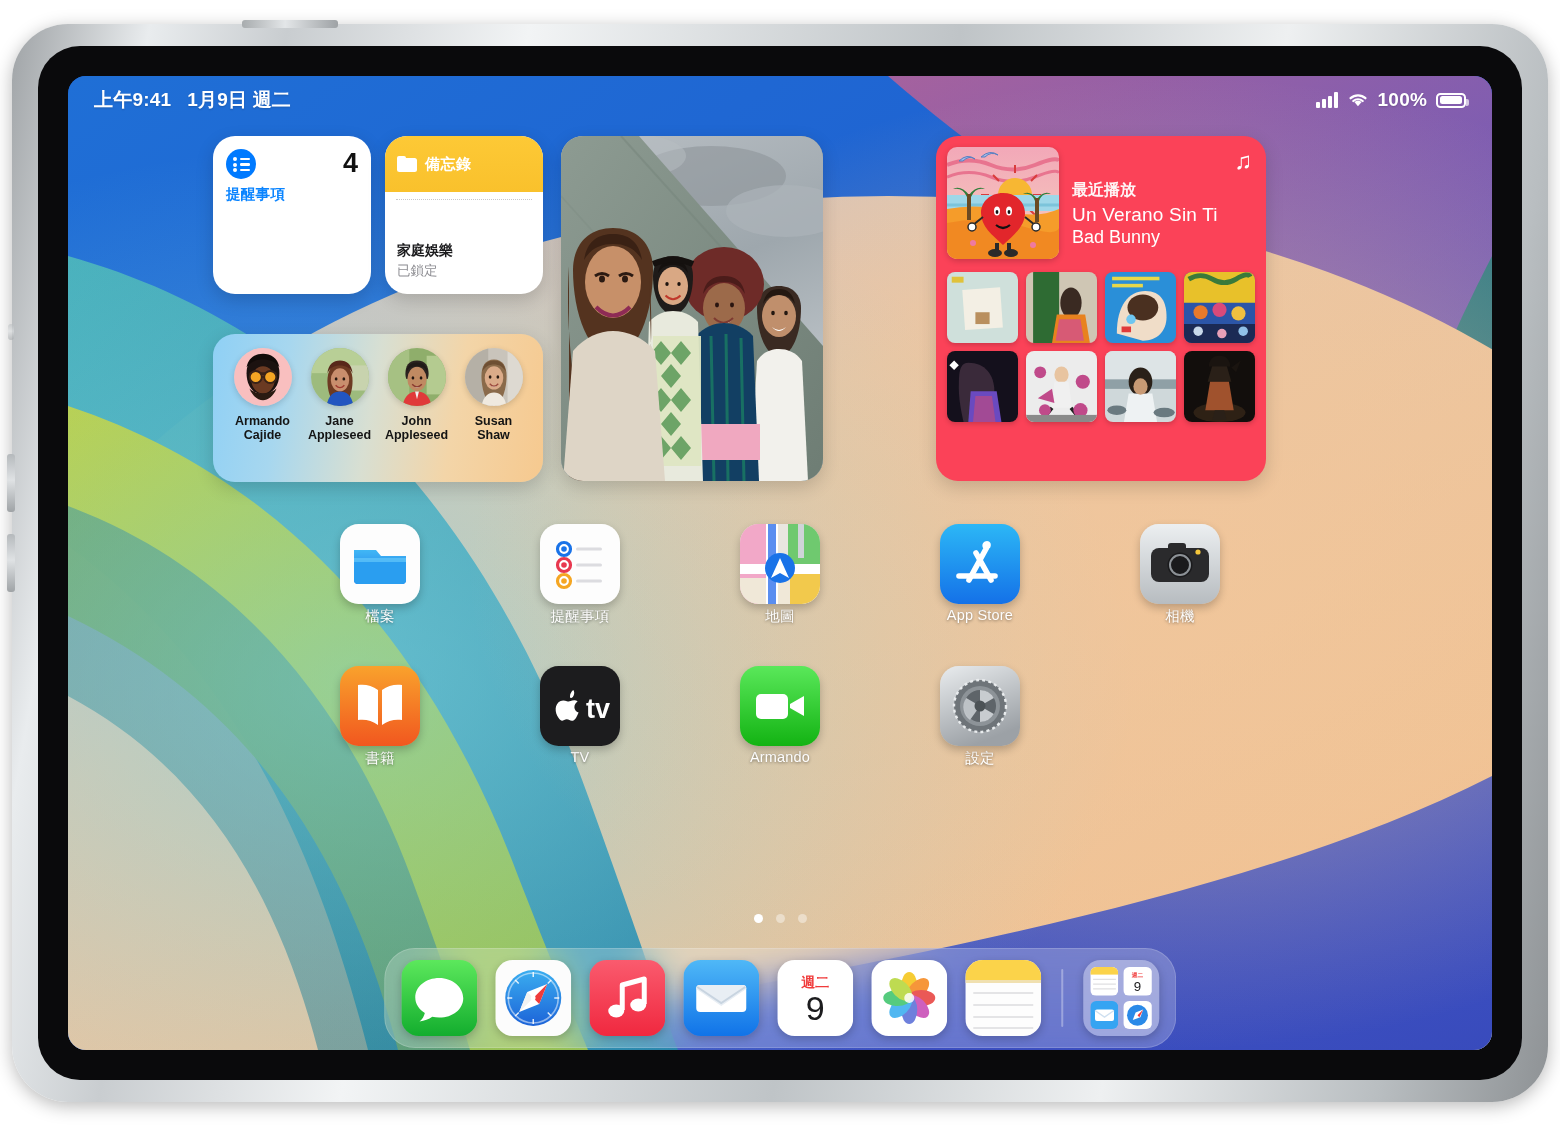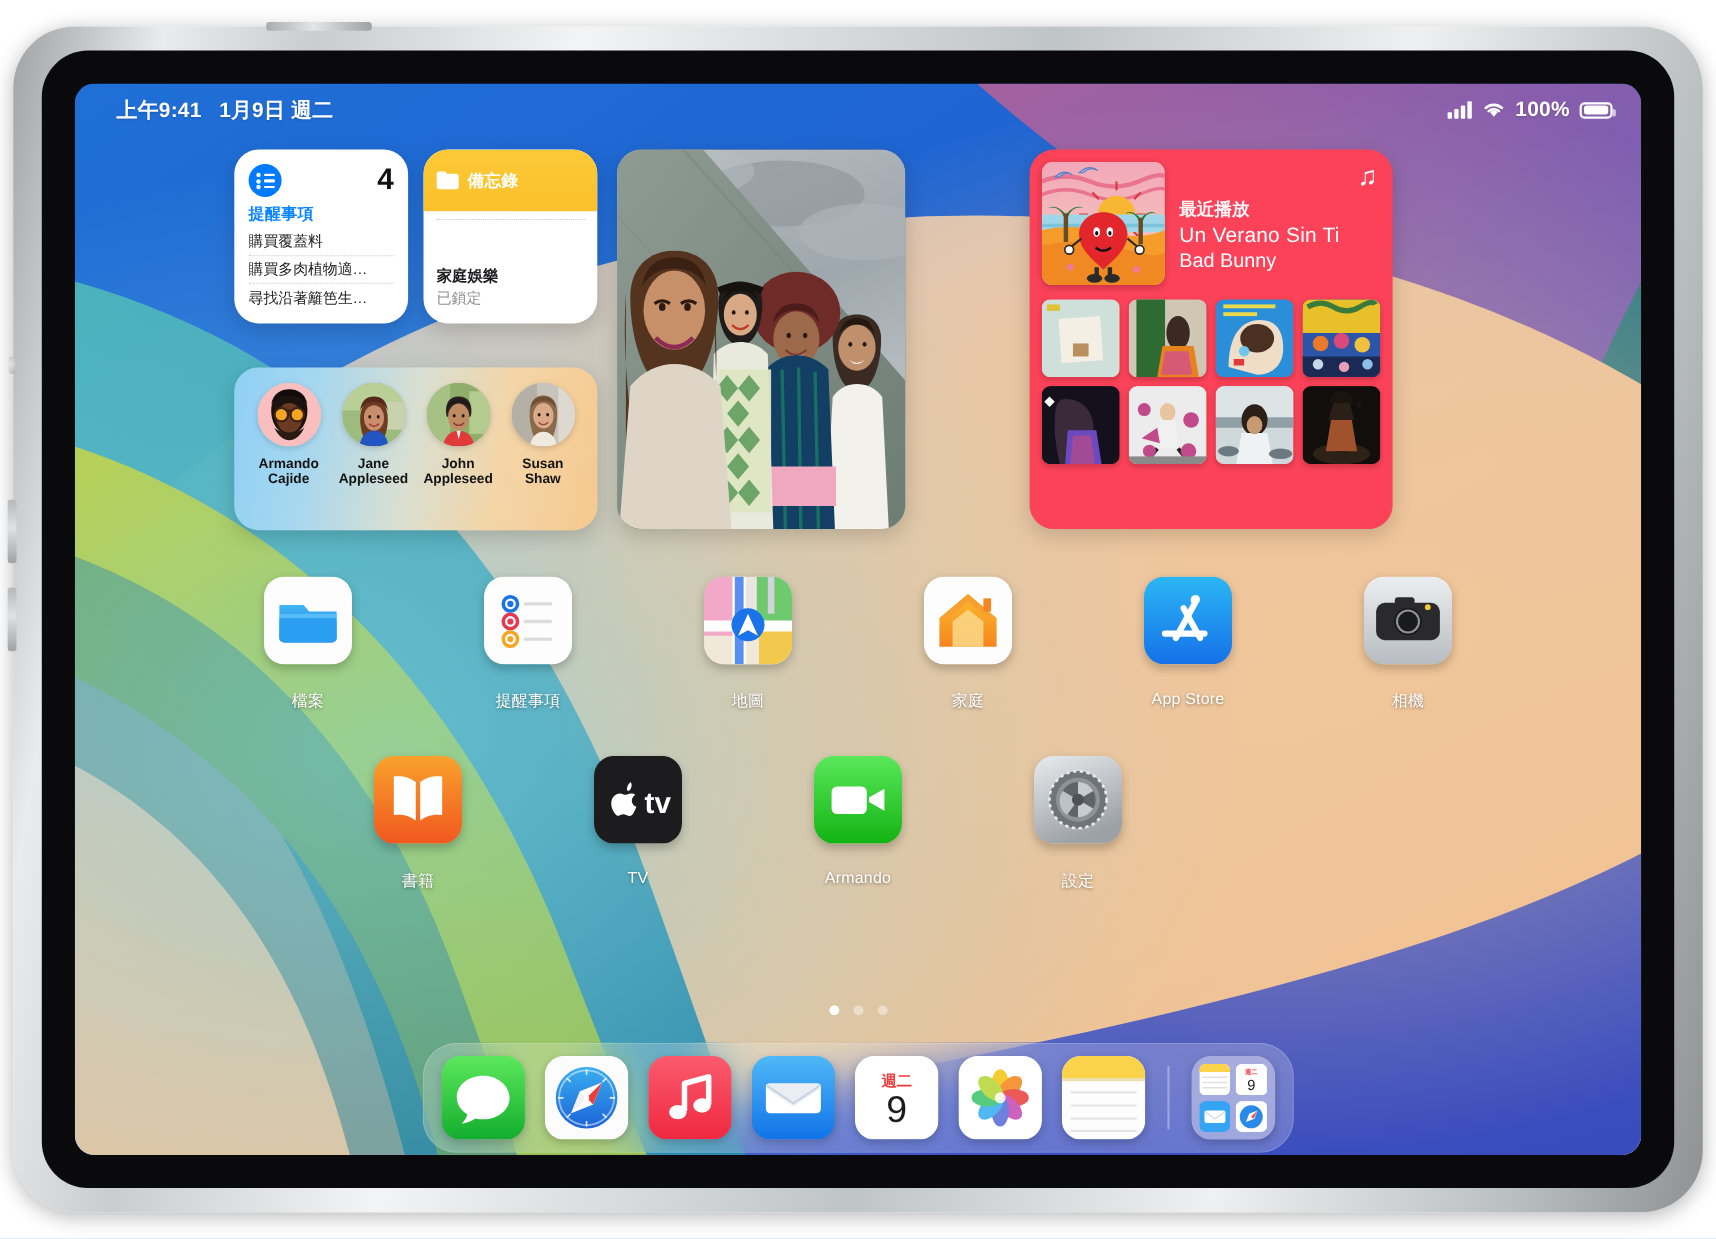--- a/index.html
+++ b/index.html
@@ -33,21 +33,21 @@
   .wall svg{position:absolute;inset:0;width:100%;height:100%;display:block;}
 
   
   .statusbar{
     position:absolute; left:0; right:0; top:0; height:48px;
     display:flex; align-items:center; justify-content:space-between;
     padding:0 26px; color:#fff; z-index:40;
     font-size:19px; font-weight:700; letter-spacing:.2px;
     text-shadow:0 1px 2px rgba(0,0,0,.18);
   }
-  .sb-left{display:flex;align-items:flex-start;gap:16px;margin-left:12px;}
+  .sb-left{display:flex;align-items:flex-start;gap:16px;}
   .sb-right{display:flex;align-items:center;gap:9px;}
   .bars{display:flex;align-items:flex-end;gap:2.5px;height:16px;}
   .bars i{display:block;width:3.5px;background:#fff;border-radius:1px;}
   .bars i:nth-child(1){height:6px;} .bars i:nth-child(2){height:9px;}
   .bars i:nth-child(3){height:12px;} .bars i:nth-child(4){height:16px;}
   .batt{width:30px;height:15px;border:2px solid #fff;border-radius:4.5px;position:relative;}
   .batt::after{content:"";position:absolute;right:-4.5px;top:4px;width:2.5px;height:7px;background:rgba(255,255,255,.65);border-radius:0 2px 2px 0;}
   .batt i{position:absolute;left:1.5px;top:1.5px;bottom:1.5px;width:88%;background:#fff;border-radius:2.5px;}
 
   
@@ -111,21 +111,21 @@
   .mus-tile{aspect-ratio:1/1;border-radius:8px;overflow:hidden;box-shadow:0 2px 5px rgba(0,0,0,.18);}
   .mus-tile svg{width:100%;height:100%;display:block;}
 
   
   .apps{position:absolute;left:0;right:0;top:448px;z-index:20;}
   .app-row{display:flex;justify-content:center;gap:54px;margin-bottom:40px;}
   .app{width:146px;display:flex;flex-direction:column;align-items:center;}
   .app-ico{width:80px;height:80px;border-radius:18.5px;overflow:hidden;position:relative;
            box-shadow:0 4px 9px rgba(0,0,0,.22);}
   .app-ico svg{width:100%;height:100%;display:block;}
-  .app-lbl{margin-top:24px;font-size:14.5px;color:#fff;font-weight:500;letter-spacing:.2px;
+  .app-lbl{margin-top:3px;font-size:14.5px;color:#fff;font-weight:500;letter-spacing:.2px;
            text-shadow:0 1px 3px rgba(0,0,0,.45);white-space:nowrap;text-align:center;}
   .app-spacer{width:146px;}
 
   
   .dots{position:absolute;left:0;right:0;top:838px;display:flex;justify-content:center;gap:13px;z-index:22;}
   .dot{width:9px;height:9px;border-radius:50%;background:rgba(255,255,255,.42);}
   .dot.on{background:#fff;}
 
   
   .dock{position:absolute;left:50%;transform:translateX(-50%);top:872px;
@@ -253,25 +253,20 @@
               <b></b>
                 <b></b>
                 <b></b>
                 <s></s>
                 <s></s>
                 <s></s>
             </span>
             <span class="rem-count">4</span>
           </div>
           <div class="rem-title">提醒事項</div>
-          <div class="rem-list">
-            <div class="rem-item">購買覆蓋料</div>
-            <div class="rem-item">購買多肉植物適…</div>
-            <div class="rem-item">尋找沿著籬笆生…</div>
-          </div>
         </div>
 
         <div class="w w-notes">
           <div class="notes-hd">
             <span class="notes-folder"></span>
             <span>備忘錄</span>
           </div>
           <div class="notes-sep"></div>
           <div class="notes-body">
             <div class="notes-t">家庭娛樂</div>
@@ -647,38 +642,20 @@
                 <path d="M0 40h80v10H0z" fill="#fff"></path>
                 <path d="M28 0h8v80h-8z" fill="#5a8ef0"></path>
                 <path d="M58 0h6v34h-6z" fill="#cfd4d8"></path>
                 <circle cx="40" cy="44" r="15" fill="#1a73e8"></circle>
                 <path d="M40 34l9 20-9-5-9 5z" fill="#fff"></path>
               </svg>
               </span>
             <span class="app-lbl">地圖</span>
           </div>
 
-          <div class="app">
-            <span class="app-ico">
-              <svg viewBox="0 0 80 80">
-                  <rect width="80" height="80" fill="#fdfdfd"></rect>
-                <defs>
-                    <linearGradient id="hg" x1="0" y1="0" x2="0" y2="1">
-                      <stop offset="0" stop-color="#fbbc2e"></stop>
-                      <stop offset="1" stop-color="#f5851f"></stop>
-                    </linearGradient>
-                  </defs>
-                <path d="M40 16L14 38v26h52V38z" fill="url(#hg)"></path>
-                <path d="M40 16L14 38h8l18-15 18 15h8z" fill="#f7a030"></path>
-                <rect x="54" y="20" width="7" height="12" fill="#f5851f"></rect>
-                <path d="M40 30L26 41v23h28V41z" fill="#fcd88a" opacity=".85"></path>
-              </svg>
-              </span>
-            <span class="app-lbl">家庭</span>
-          </div>
 
           <div class="app">
             <span class="app-ico">
               <svg viewBox="0 0 80 80">
                 <defs>
                     <linearGradient id="as" x1="0" y1="0" x2="0" y2="1">
                       <stop offset="0" stop-color="#2cb7f6"></stop>
                       <stop offset="1" stop-color="#1471e8"></stop>
                     </linearGradient>
                   </defs>

